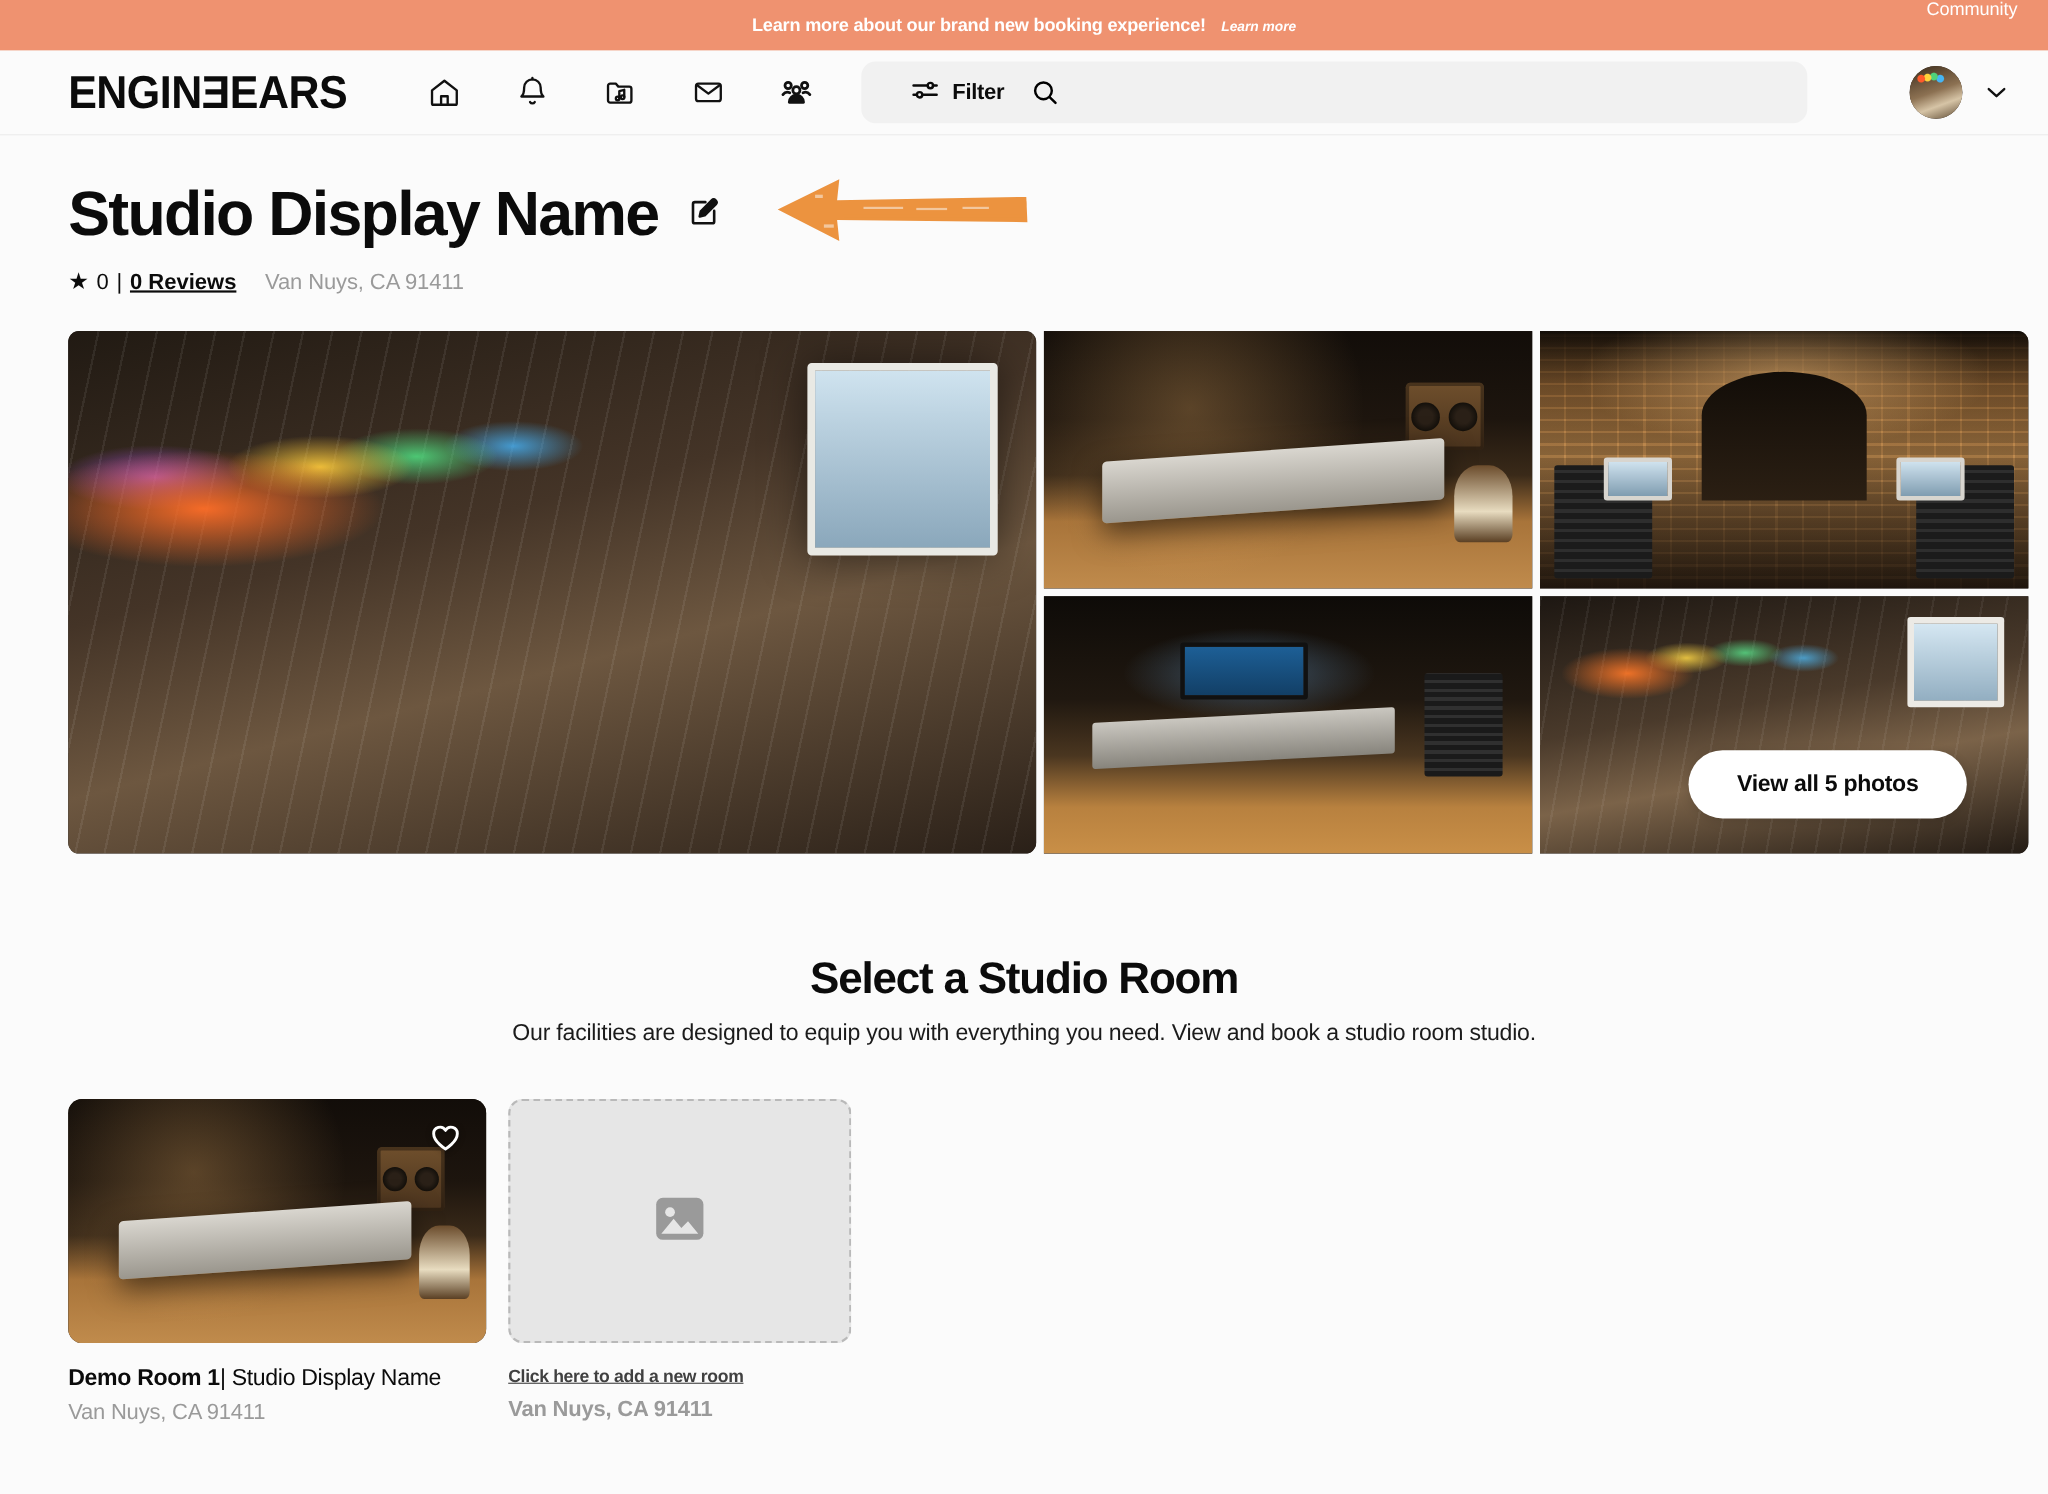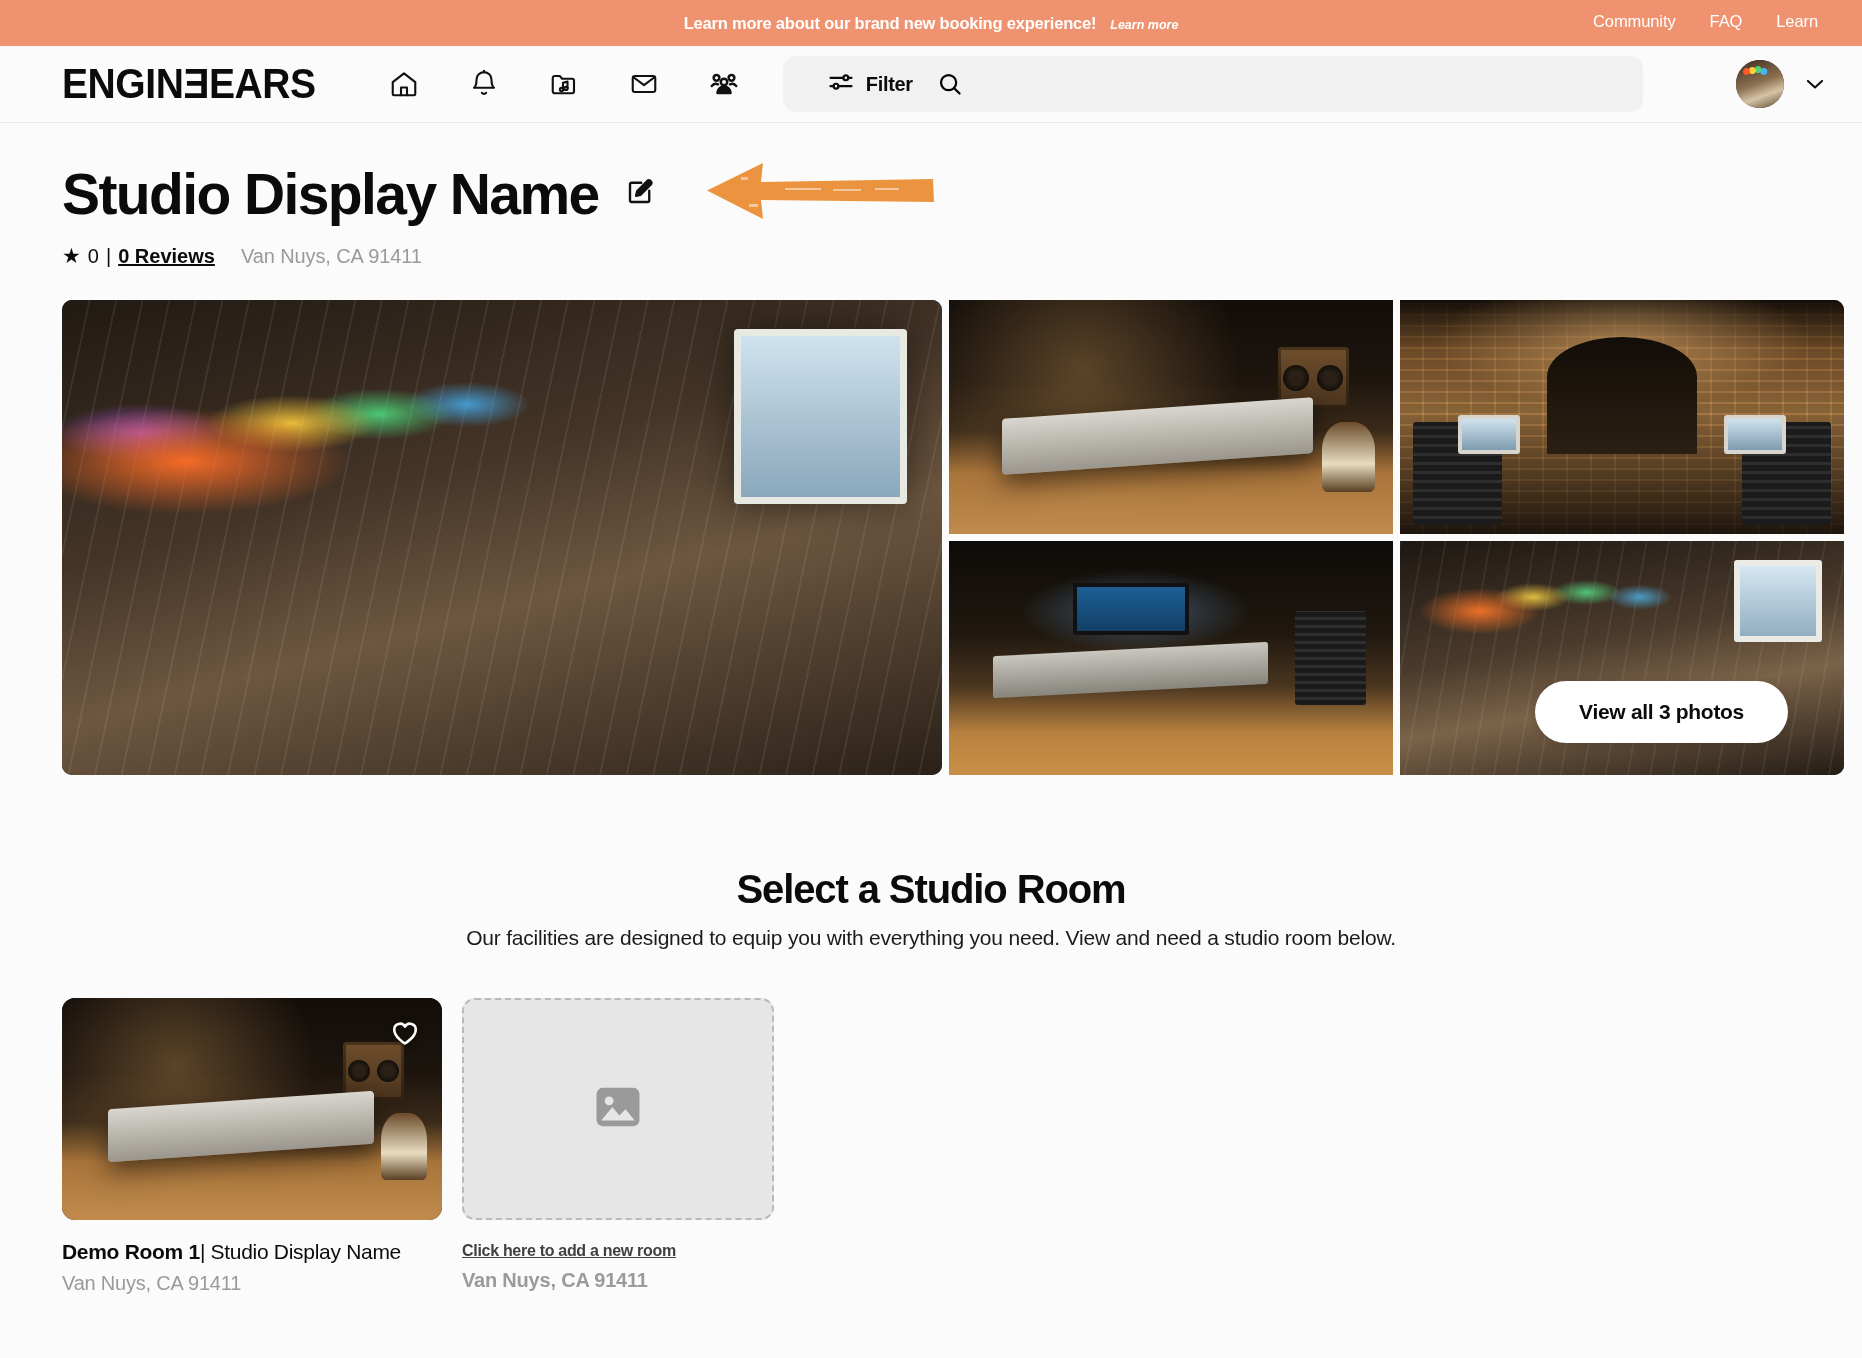--- a/index.html
+++ b/index.html
@@ -34,26 +34,27 @@
   }
   .promo-link {
     color: #ffffff;
     font-size: 12.5px;
     font-weight: 700;
     cursor: pointer;
     font-style: italic;
   }
   .promo-right {
     position: absolute;
-    right: 44px;
+    right: 28px;
     top: 0;
     height: 42px;
     display: flex;
     align-items: center;
     gap: 34px;
+    flex-direction: column;
   }
   .promo-right span {
     color: #ffffff;
     font-size: 16.5px;
     font-weight: 500;
     cursor: pointer;
     letter-spacing: -0.1px;
   }
 
   
@@ -602,27 +603,27 @@
   <div class="g-cell">
     <div class="ph-dark-room">
       <div class="scr"></div>
         <div class="desk2"></div>
         <div class="rackr"></div>
     </div>
   </div>
 
   <div class="g-cell g-br">
     <div class="ph-console2"></div>
-    <div class="view-all-btn">View all 3 photos</div>
+    <div class="view-all-btn">View all 5 photos</div>
   </div>
 </div>
 
 <div class="section">
   <div class="section-title">Select a Studio Room</div>
-  <div class="section-sub">Our facilities are designed to equip you with everything you need. View and need a studio room below.</div>
+  <div class="section-sub">Our facilities are designed to equip you with everything you need. View and book a studio room studio.</div>
 </div>
 
 <div class="rooms">
 
   <div class="room-card">
     <div class="room-photo">
       <div class="ph-room-wood">
         <div class="spk"></div>
           <div class="desk"></div>
           <div class="chair"></div>

